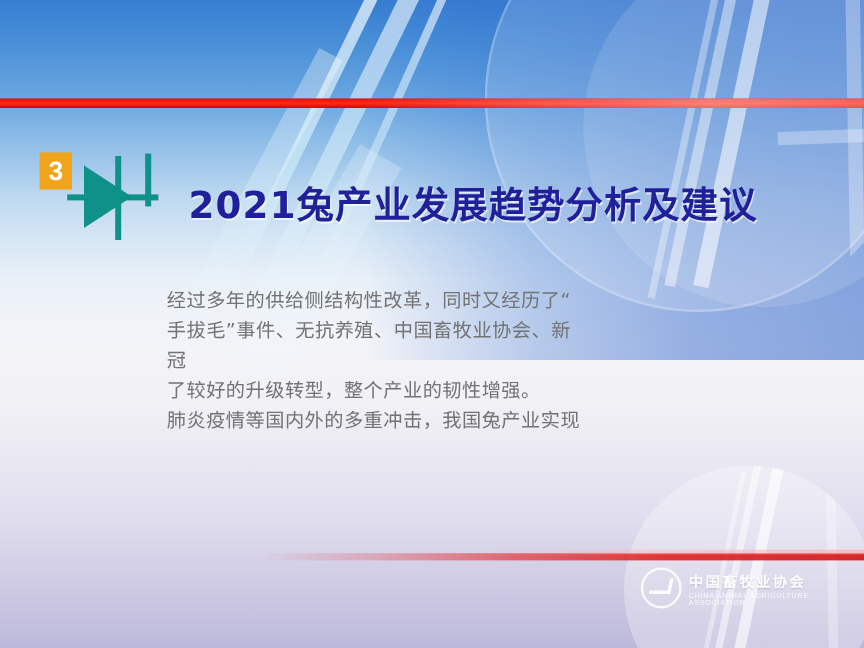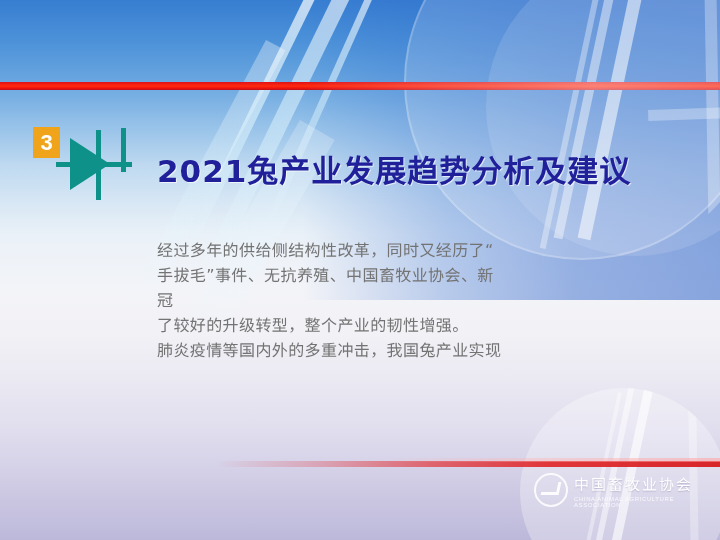--- a/index.html
+++ b/index.html
@@ -192,21 +192,21 @@
     letter-spacing: 1px;
     white-space: nowrap;
     font-family: "DejaVu Sans", "Liberation Sans", sans-serif;
     text-shadow: 1px 1px 0 rgba(255,255,255,0.65);
     margin-left: 15px;
   }
 
   
   .body-text {
     position: absolute;
-    left: 157px; top: 238px;
+    left: 139px; top: 238px;
     width: 352px;
     color: #737373;
     font-size: 16px;
     line-height: 25px;
     letter-spacing: 0.4px;
     font-family: "DejaVu Sans", "Liberation Sans", sans-serif;
     text-indent: 0;
   }
   .body-text p { margin: 0; }
 
@@ -231,23 +231,23 @@
     position: absolute;
     left: 6px; top: 7px;
     width: 15px; height: 10px;
     border-bottom: 3px solid rgba(255,255,255,0.9);
     border-right: 3px solid rgba(255,255,255,0.9);
     transform: skewX(-12deg);
   }
   .assoc .words { display: flex; flex-direction: column; justify-content: center; }
   .assoc .cn {
     color: #ffffff;
-    font-size: 15px;
+    font-size: 12px;
     letter-spacing: 2px;
-    font-weight: normal;
+    font-weight: bold;
     font-family: "DejaVu Sans", "Liberation Sans", sans-serif;
     text-shadow: 0 1px 1px rgba(120,120,160,0.35);
   }
   .assoc .en {
     color: rgba(255,255,255,0.85);
     font-size: 6px;
     letter-spacing: 0.6px;
     margin-top: 2px;
     font-family: "Liberation Sans", sans-serif;
   }

